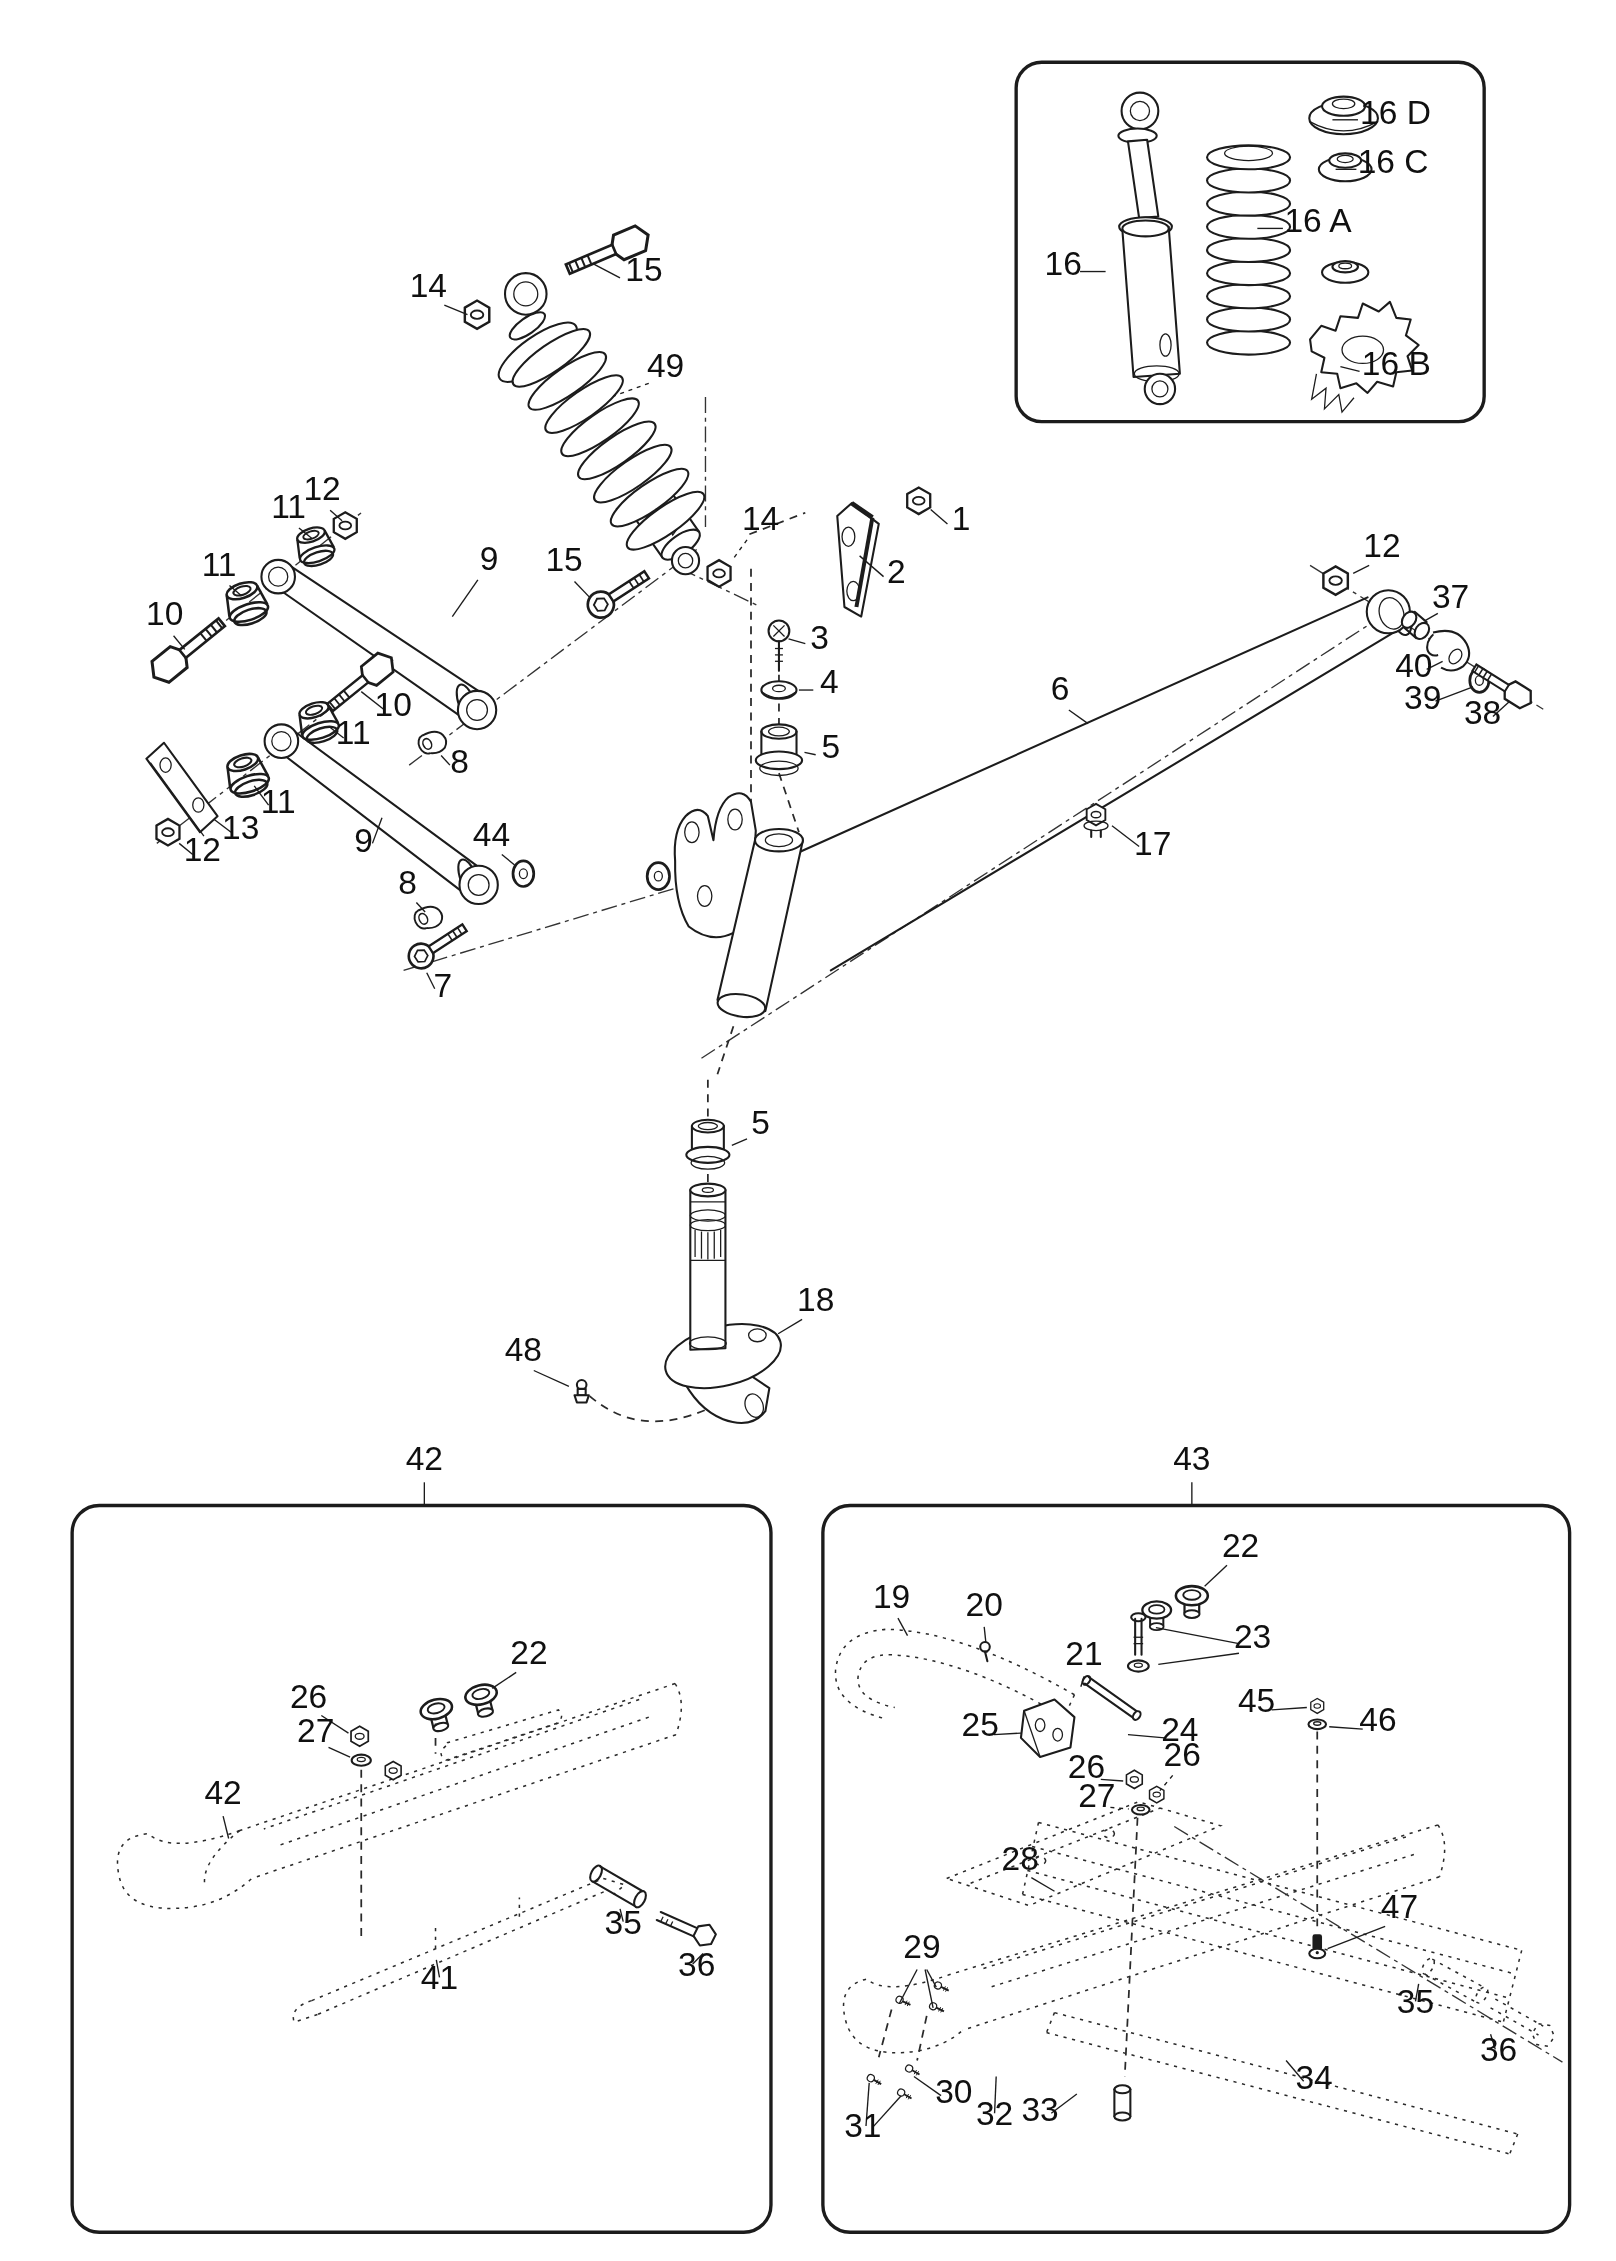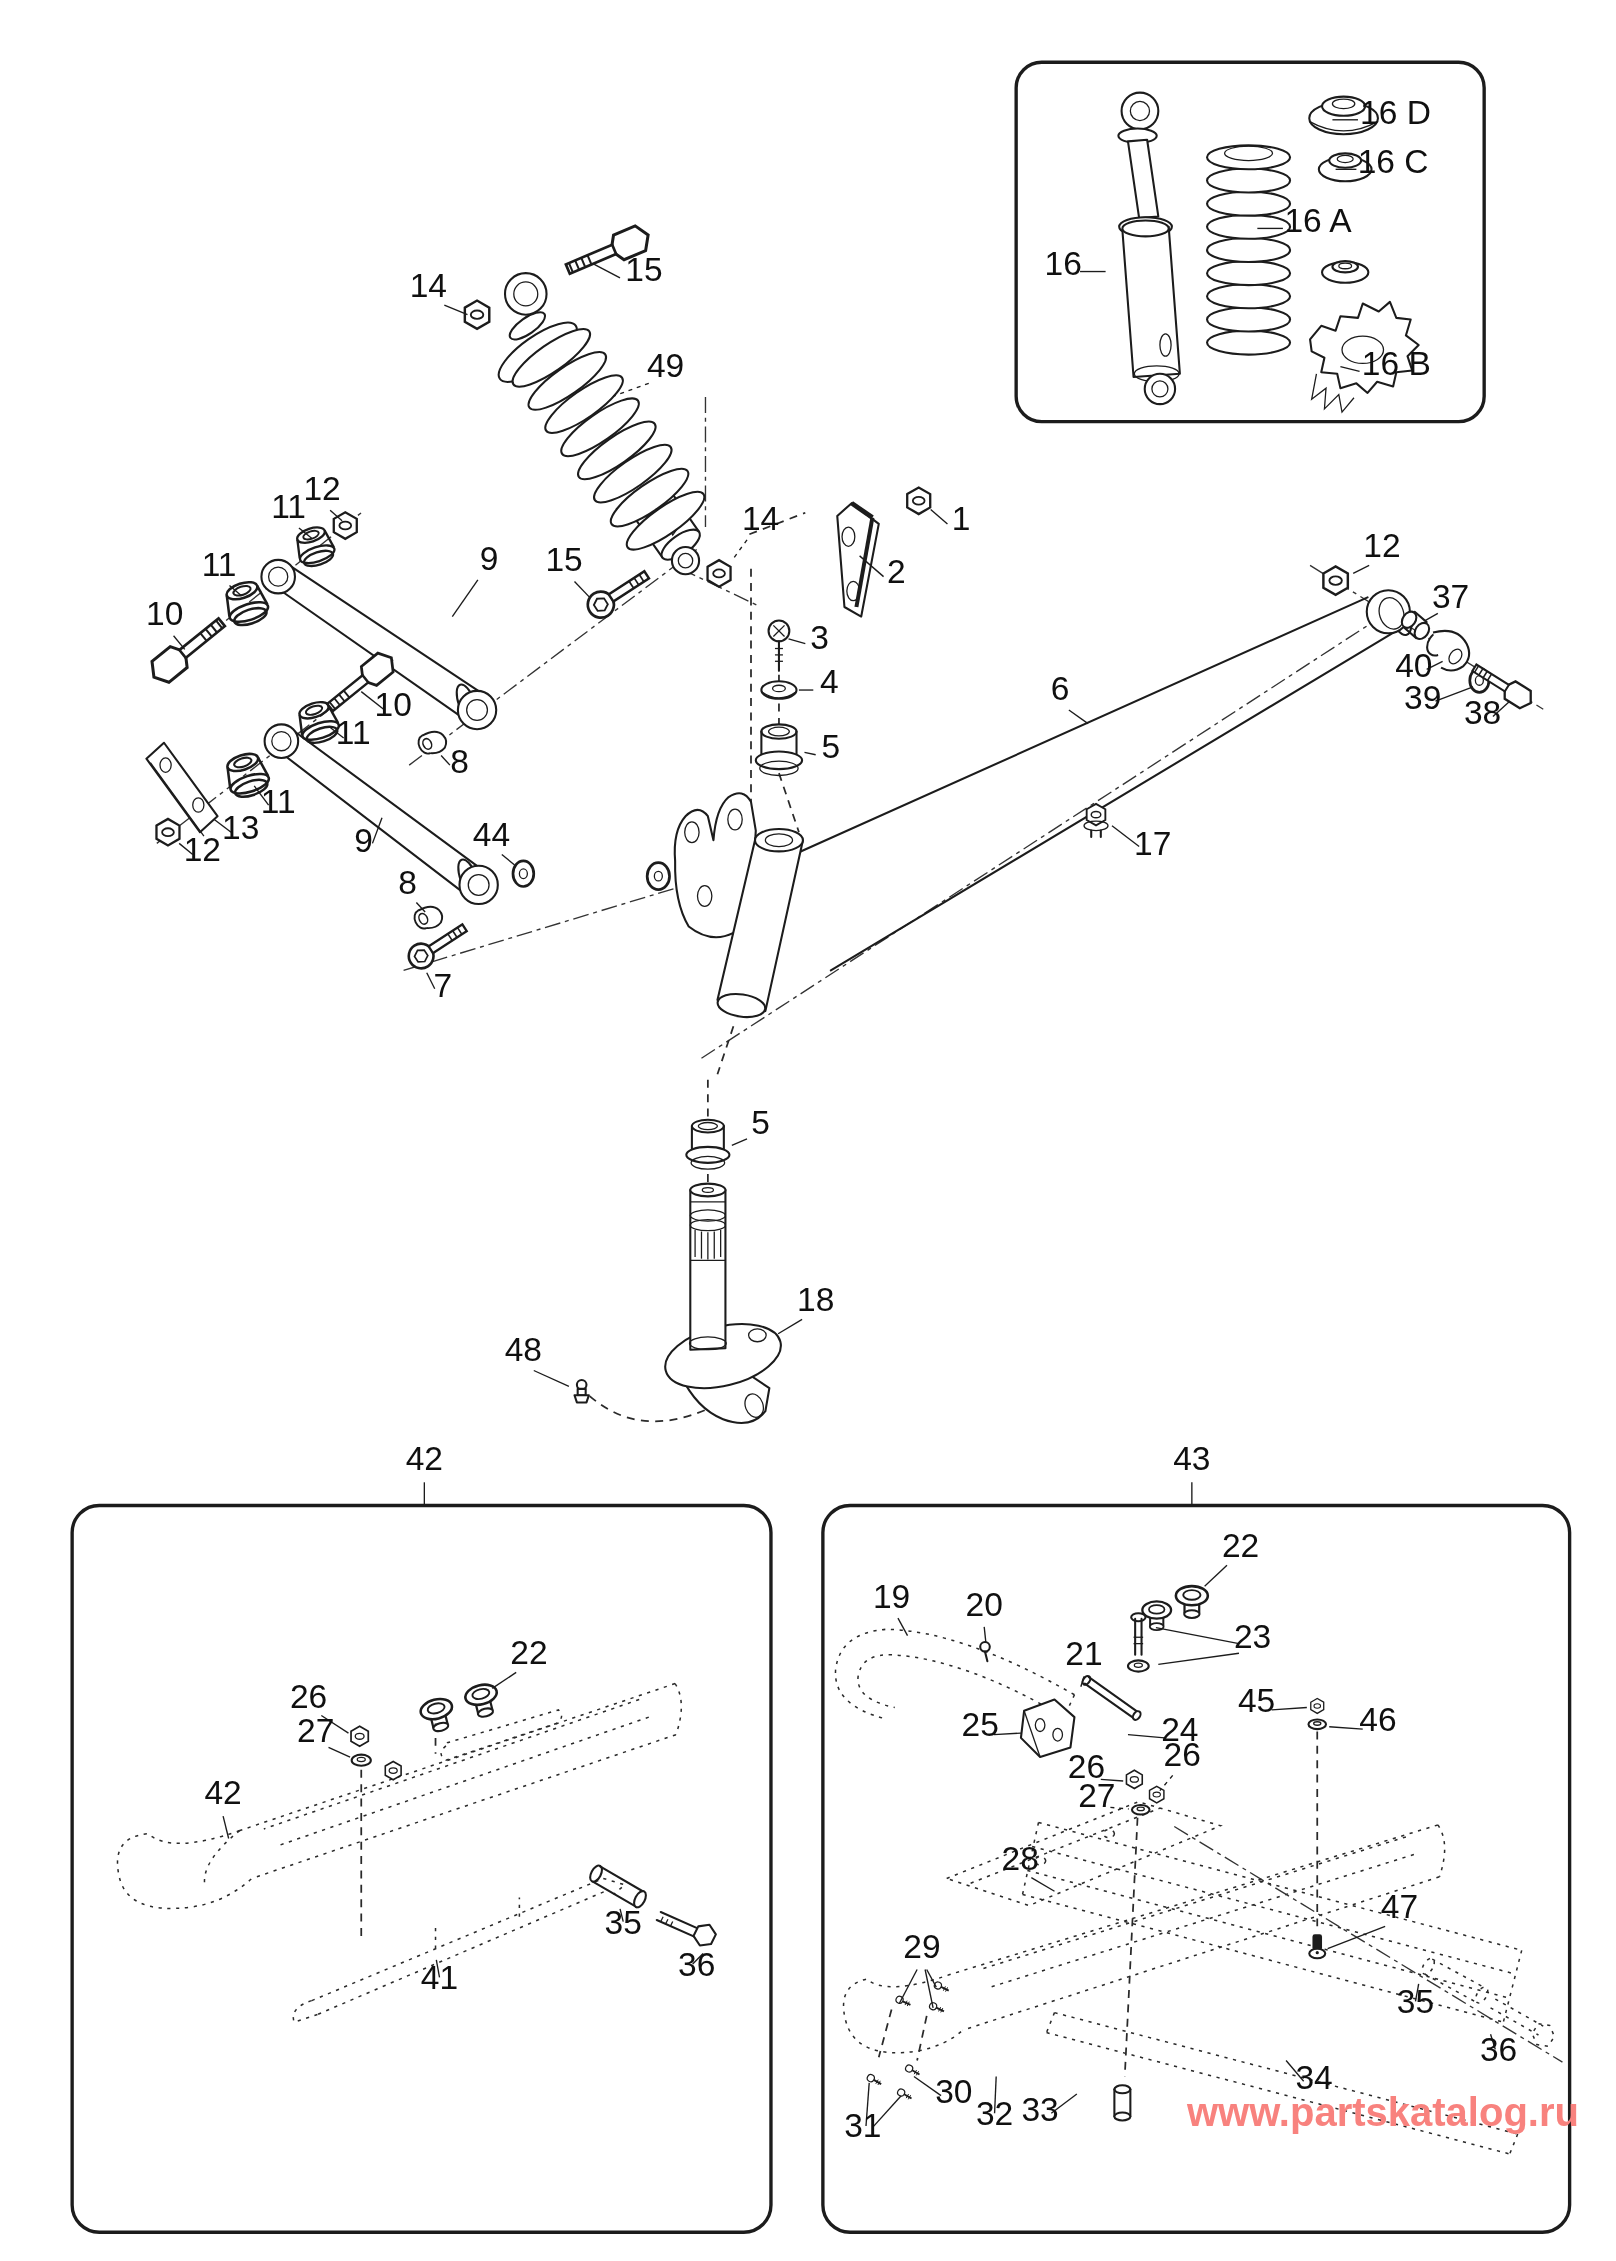--- a/index.html
+++ b/index.html
@@ -627,15 +627,14 @@
         <text x="1645" y="2616" class="callout">34</text>
         <polyline points="1734,2412 1662,2440" class="leader"></polyline>
         <text x="1752" y="2402" class="callout">47</text>
         <polyline points="1772,2506 1776,2484" class="leader"></polyline>
         <text x="1772" y="2521" class="callout">35</text>
         <polyline points="1872,2566 1866,2547" class="leader"></polyline>
         <text x="1876" y="2581" class="callout">36</text>
       </g>
 </svg>
 
-<div id="watermark">www.partskatalog.ru</div>
 </div>
 
 
 </body></html>

